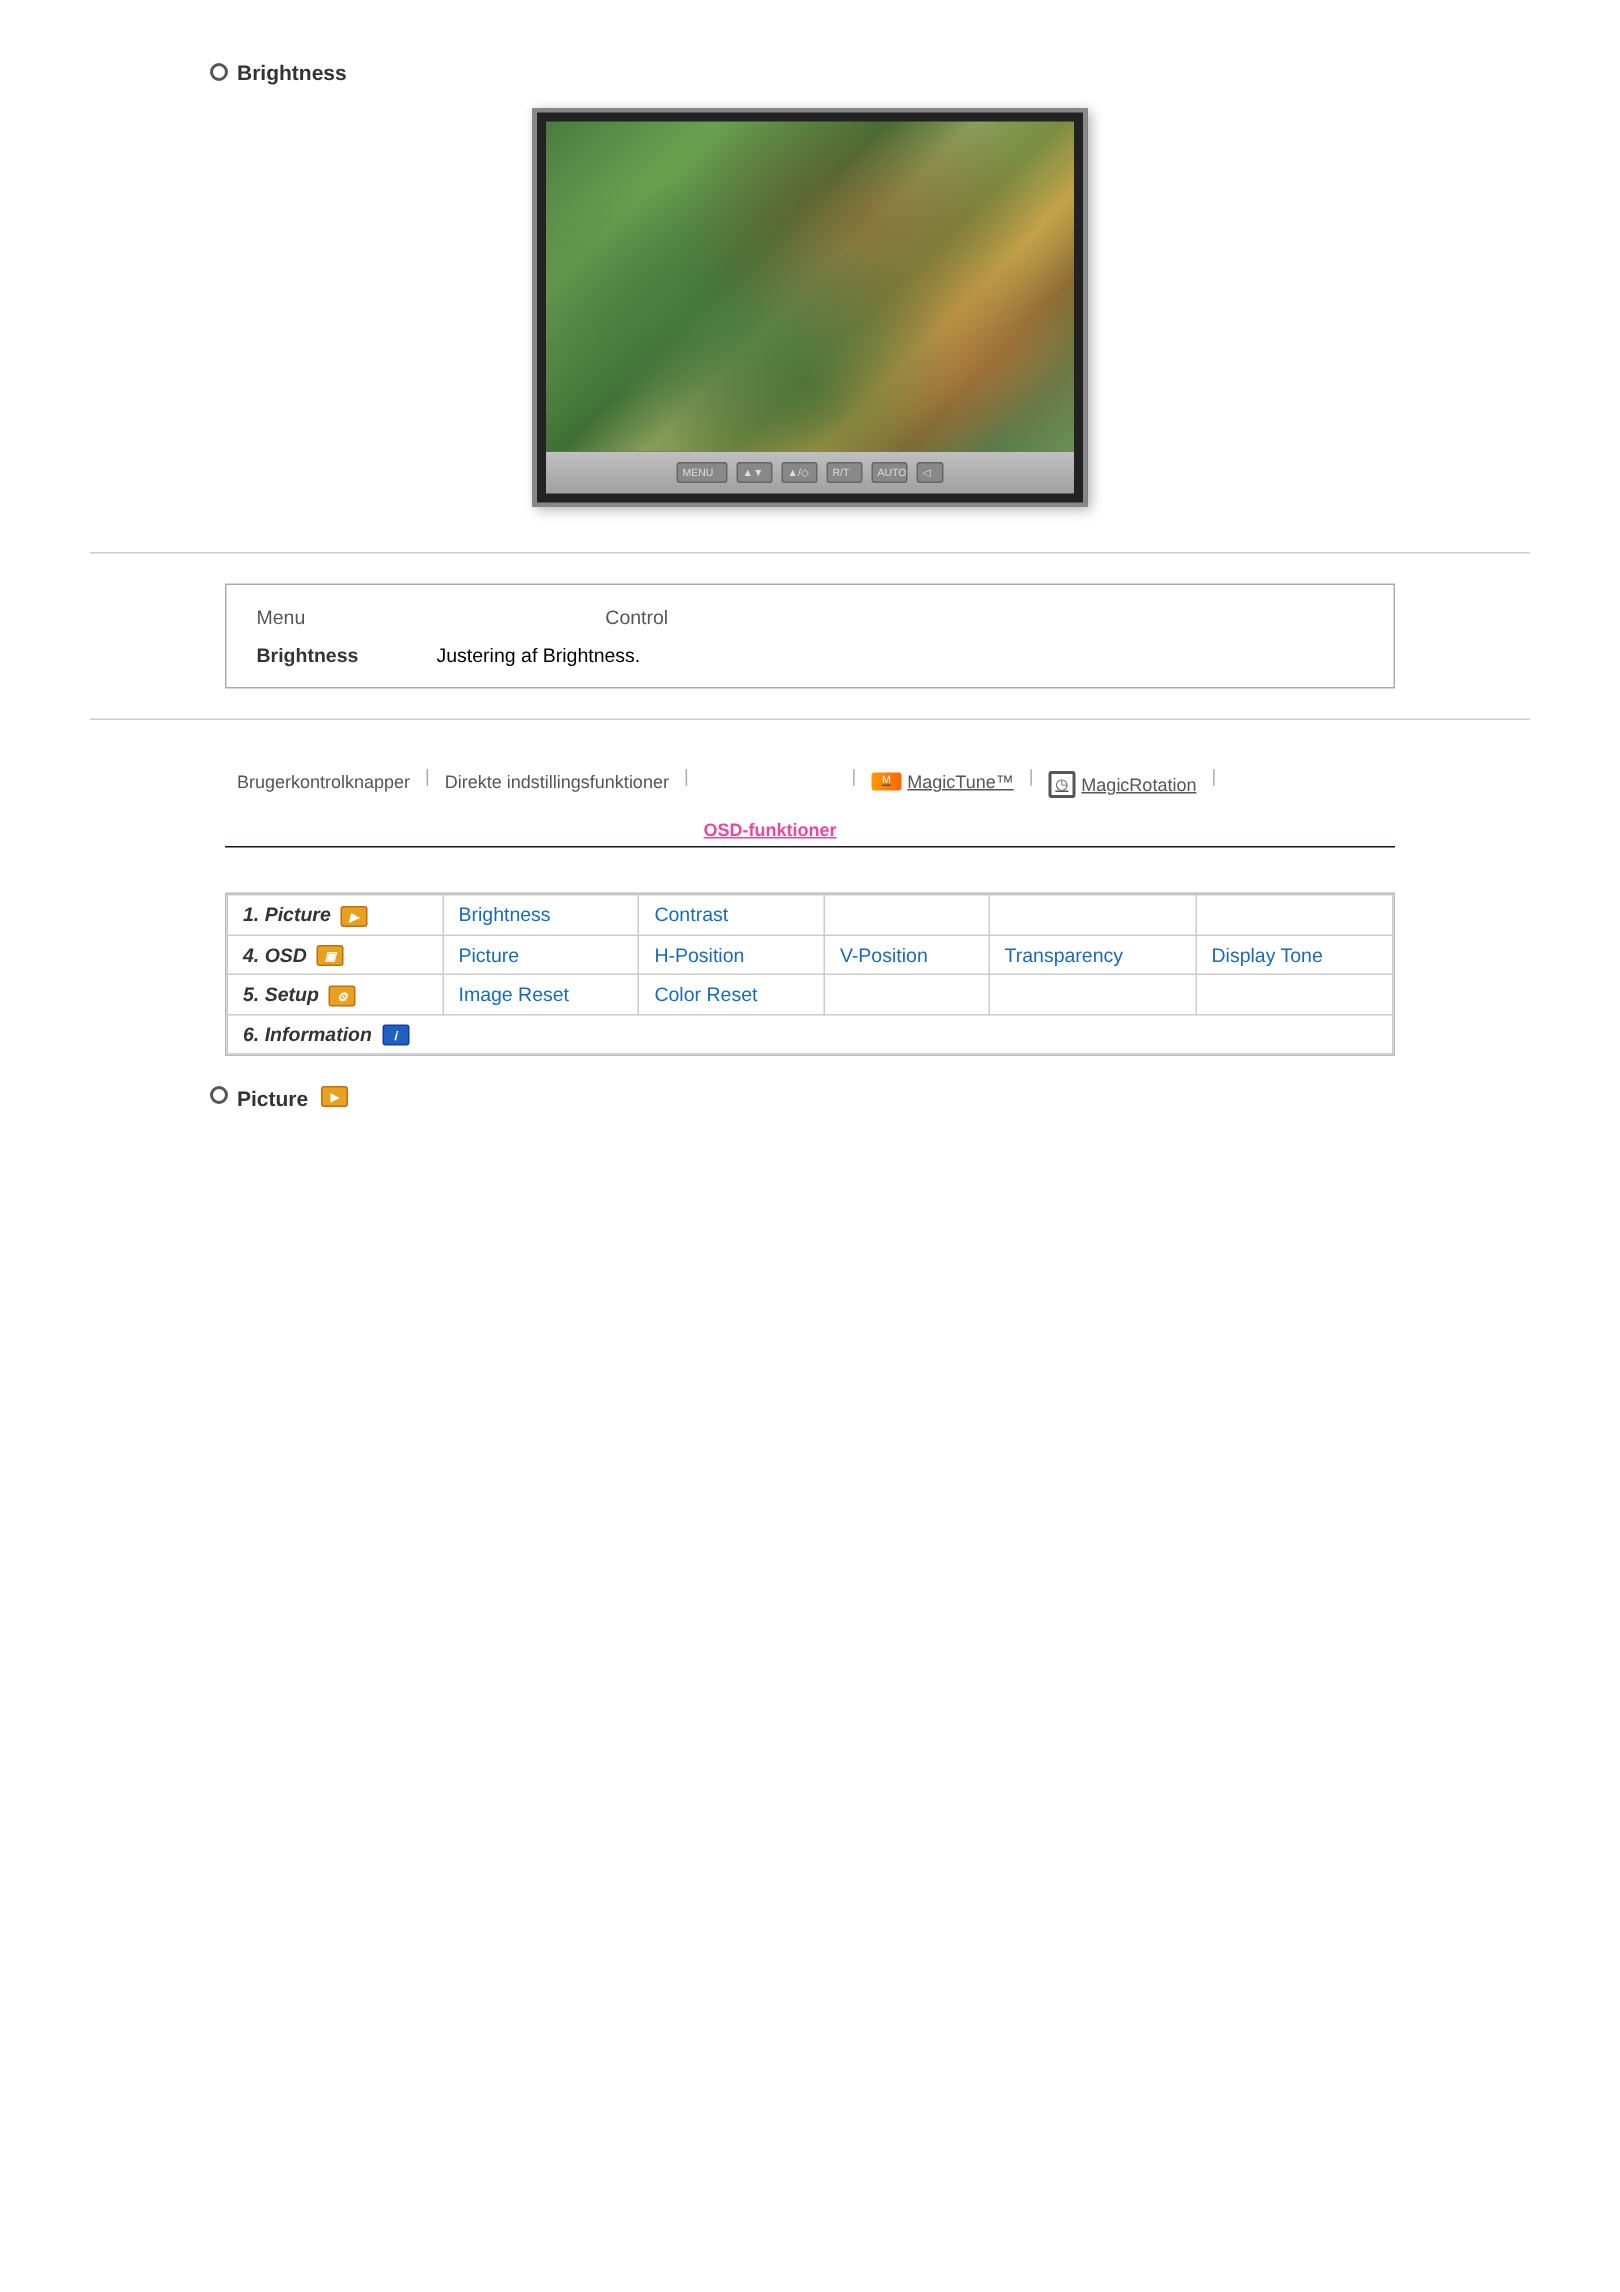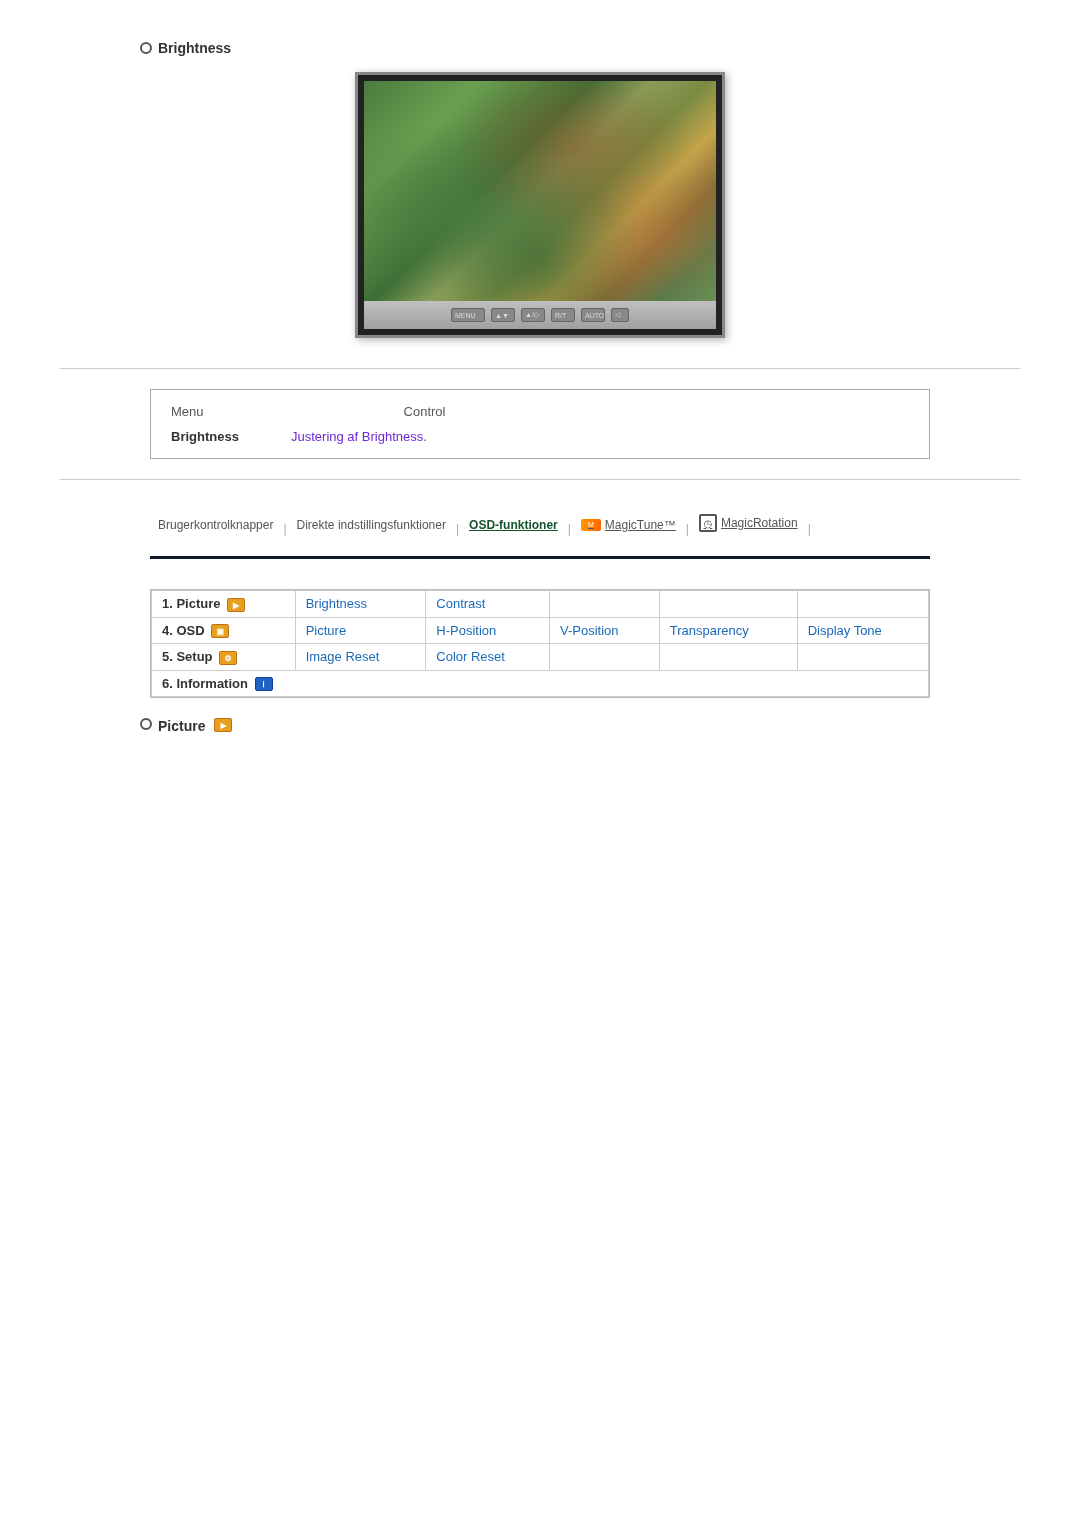--- a/index.html
+++ b/index.html
@@ -120,47 +120,48 @@
       align-items: center;
       gap: 20px;
     }
 
     .menu-col-name {
       font-weight: bold;
       width: 100px;
     }
 
     .menu-col-value {
-      color: #6d28d9;
+      color: #000000;
     }
 
     
     .nav-tabs-container {
       margin: 30px auto;
       width: 780px;
-      border-bottom: 3px solid #0f172a;
-      display: flex;
-      align-items: flex-end;
+      border-bottom: 1px solid #0f172a;
+      display: flex;
+      align-items: flex-start;
       gap: 0;
-      padding-bottom: 20px;
+      padding-bottom: 0;
       font-size: 12px;
       color: #555;
     }
 
     .nav-tab {
       padding: 4px 8px;
       cursor: pointer;
       white-space: nowrap;
       color: #555;
     }
 
     .nav-tab.active {
       font-weight: bold;
-      color: #14532d;
+      color: #ec4899;
       text-decoration: underline;
+      margin-top: 32px;
     }
 
     .nav-sep {
       color: #aaa;
       padding: 0 2px;
     }
 
     .nav-tab-magic {
       display: flex;
       align-items: center;
@@ -207,20 +208,21 @@
       border: 1px solid #ccc;
       padding: 5px 10px;
       font-size: 13px;
       vertical-align: top;
     }
 
     .osd-table td.menu-item {
       font-weight: bold;
       color: #333;
       white-space: nowrap;
+      font-style: italic;
     }
 
     .osd-table td.link {
       color: #1a6aba;
       cursor: pointer;
     }
 
     .item-icon {
       display: inline-block;
       width: 18px;

